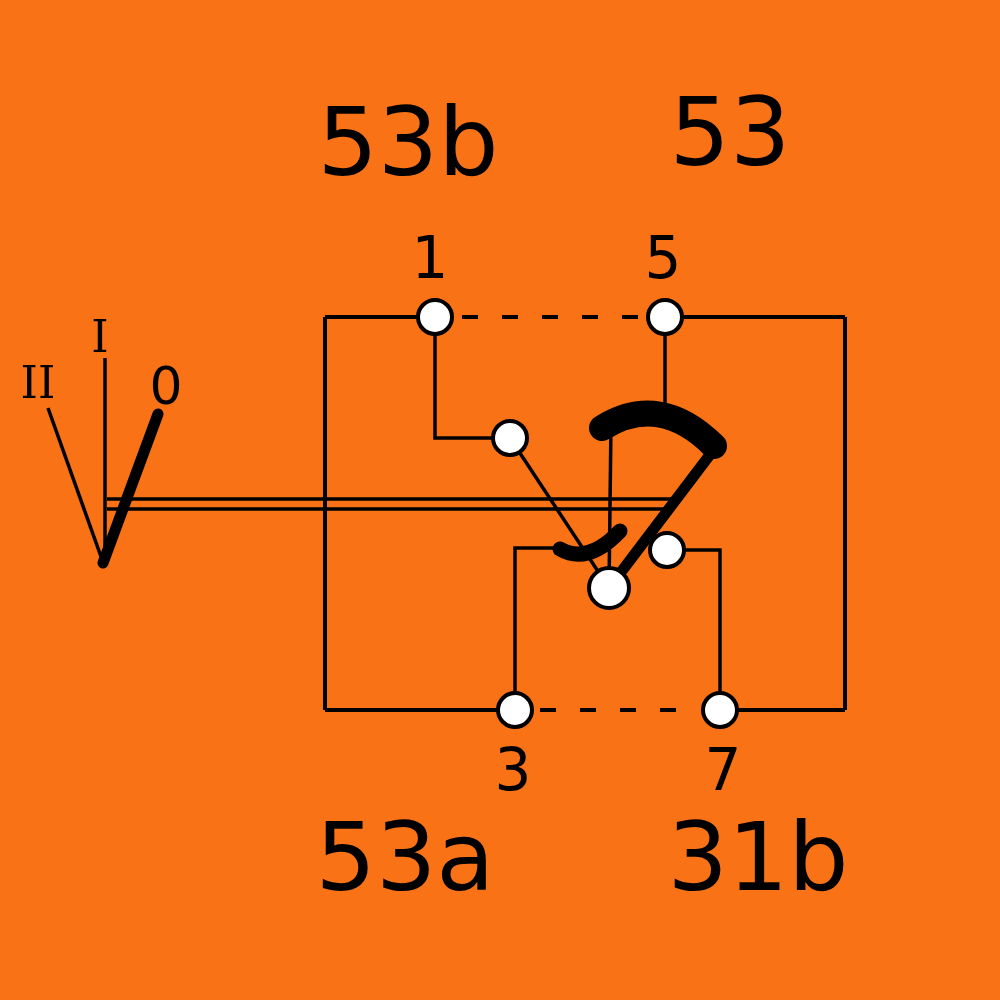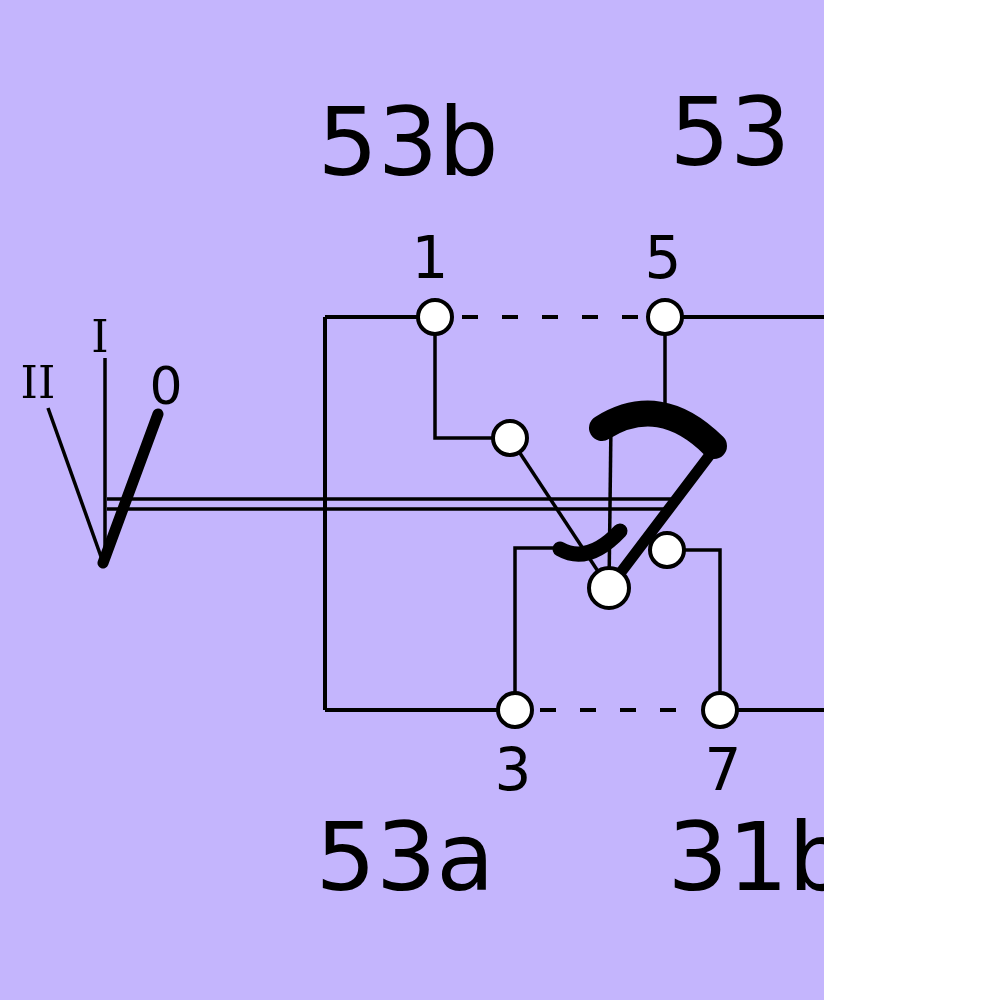--- a/index.html
+++ b/index.html
@@ -2,23 +2,23 @@
 <html><head>
 <meta charset="utf-8">
 <style>
   html, body {
     margin: 0;
     padding: 0;
     background: #ffffff;
   }
   .stage {
     position: relative;
-    width: 824px;
+    width: 1000px;
     height: 1000px;
-    background: #c4b5fd;
+    background: #f97316;
     overflow: hidden;
   }
   svg {
     display: block;
   }
   .label-big {
     font-family: "DejaVu Sans", "Liberation Sans", sans-serif;
     font-size: 95px;
     fill: #000000;
   }

